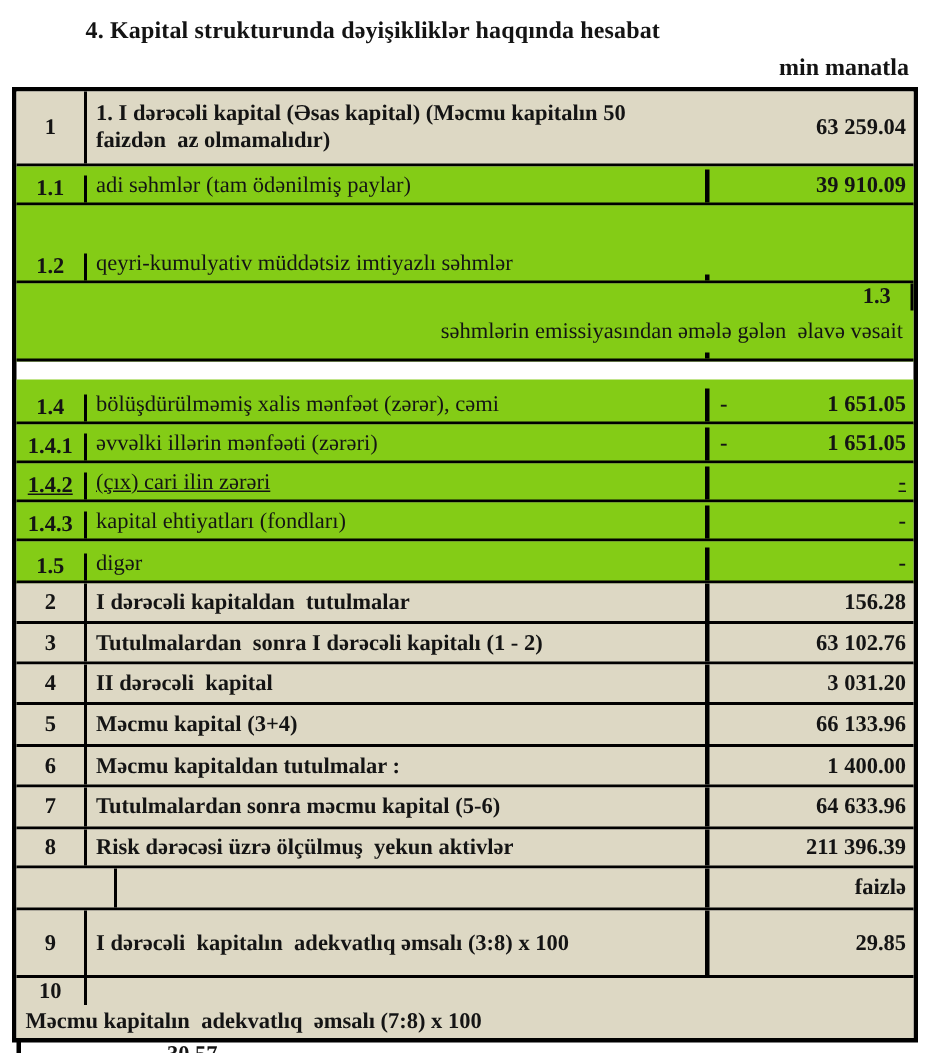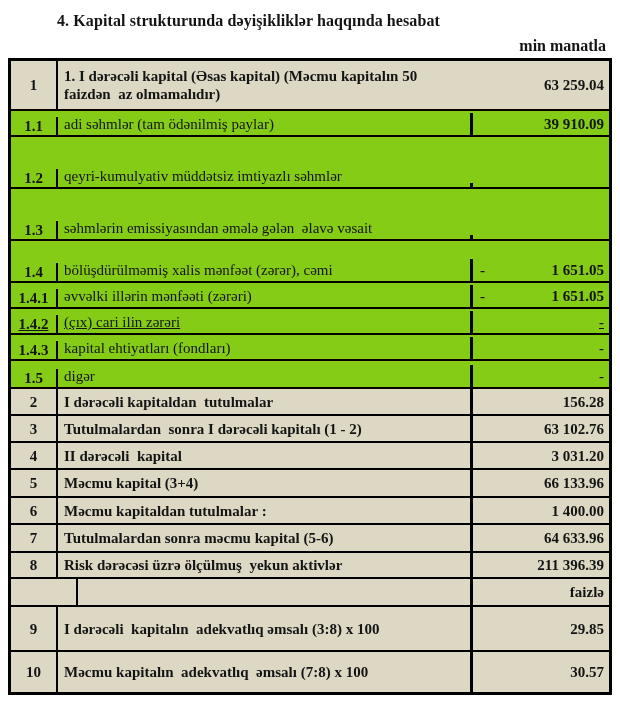--- a/index.html
+++ b/index.html
@@ -124,30 +124,30 @@
 
   <div class="row plain" style="height: 52px;">
     <div class="cell num">1.2</div>
     <div class="cell label">qeyri-kumulyativ müddətsiz imtiyazlı səhmlər</div>
     <div class="cell value">
       <span class="sign"></span>
       <span class="val"></span>
     </div>
   </div>
 
-  <div class="row plain" style="height: 52px;">
+  <div class="row plain" style="height: 52px; flex-direction: column;">
     <div class="cell num">1.3</div>
     <div class="cell label">səhmlərin emissiyasından əmələ gələn  əlavə vəsait</div>
     <div class="cell value">
       <span class="sign"></span>
       <span class="val"></span>
     </div>
   </div>
 
-  <div class="row plain" style="height: 42px;">
+  <div class="row plain" style="height: 30px; margin-top: 12px;">
     <div class="cell num">1.4</div>
     <div class="cell label">bölüşdürülməmiş xalis mənfəət (zərər), cəmi</div>
     <div class="cell value">
       <span class="sign">-</span>
       <span class="val">1 651.05</span>
     </div>
   </div>
 
   <div class="row plain" style="height: 26px;">
     <div class="cell num">1.4.1</div>
@@ -259,21 +259,21 @@
 
   <div class="row bold" style="height: 45px;">
     <div class="cell num">9</div>
     <div class="cell label">I dərəcəli  kapitalın  adekvatlıq əmsalı (3:8) x 100</div>
     <div class="cell value">
       <span class="sign"></span>
       <span class="val">29.85</span>
     </div>
   </div>
 
-  <div class="row bold" style="height: 40px;">
+  <div class="row bold" style="height: 40px; flex-direction: column;">
     <div class="cell num">10</div>
     <div class="cell label">Məcmu kapitalın  adekvatlıq  əmsalı (7:8) x 100</div>
     <div class="cell value">
       <span class="sign"></span>
       <span class="val">30.57</span>
     </div>
   </div>
 </div>
 </div>
 

